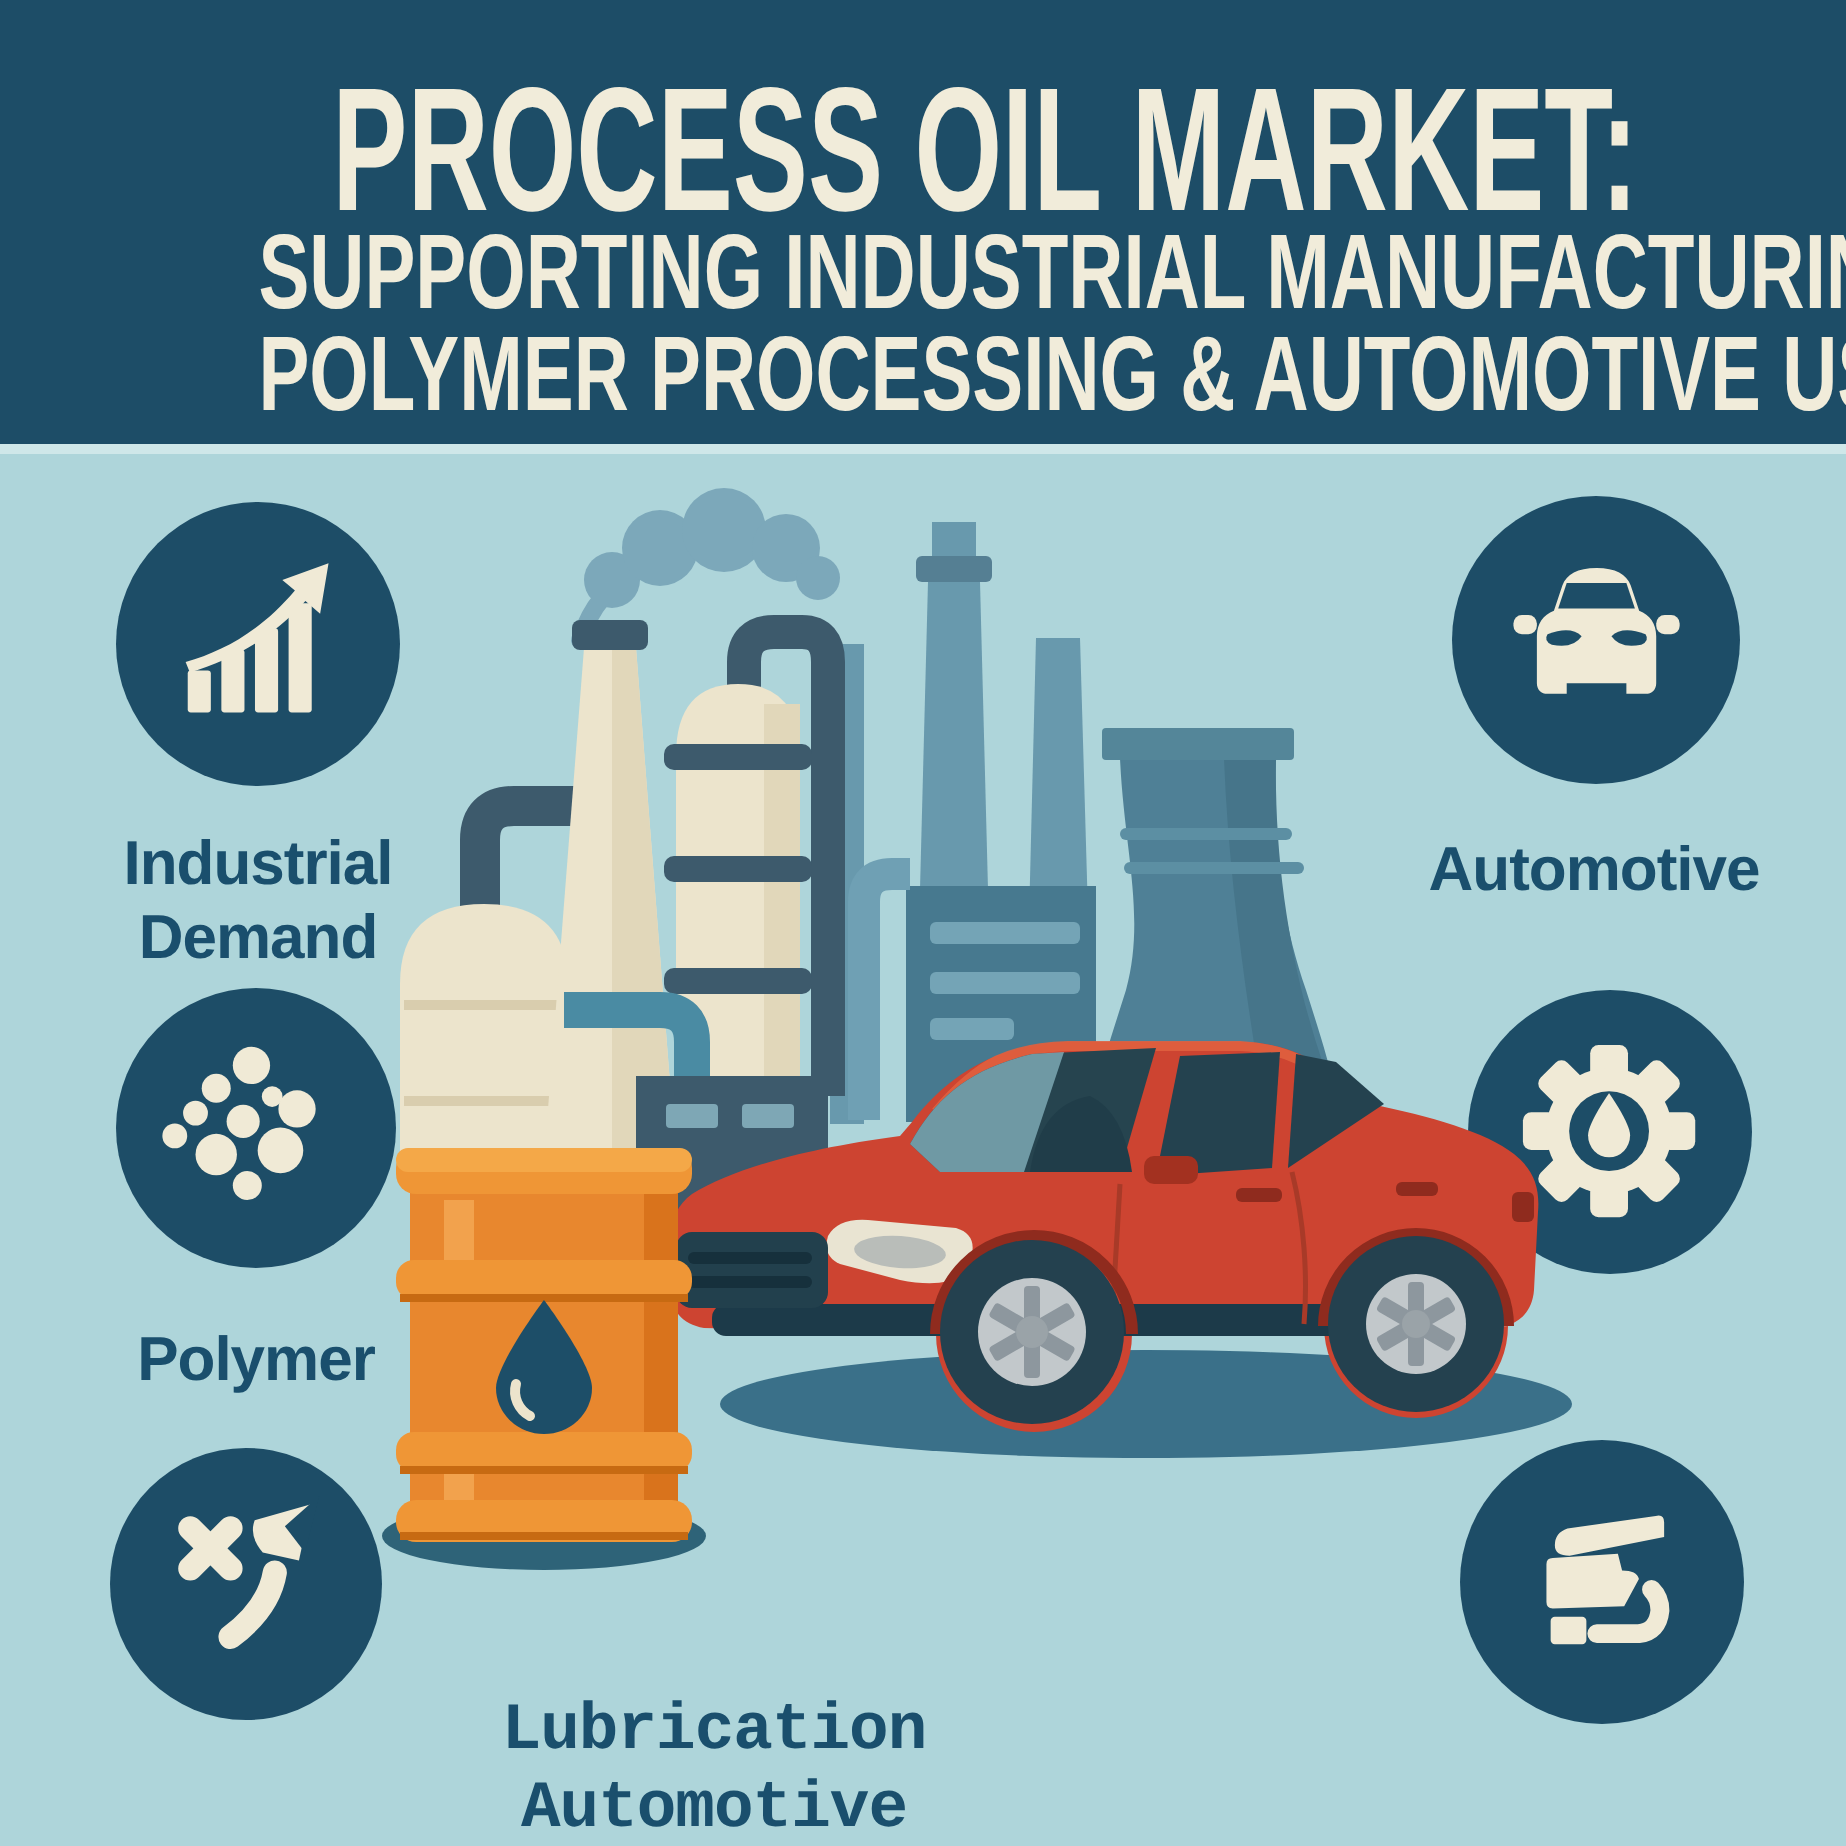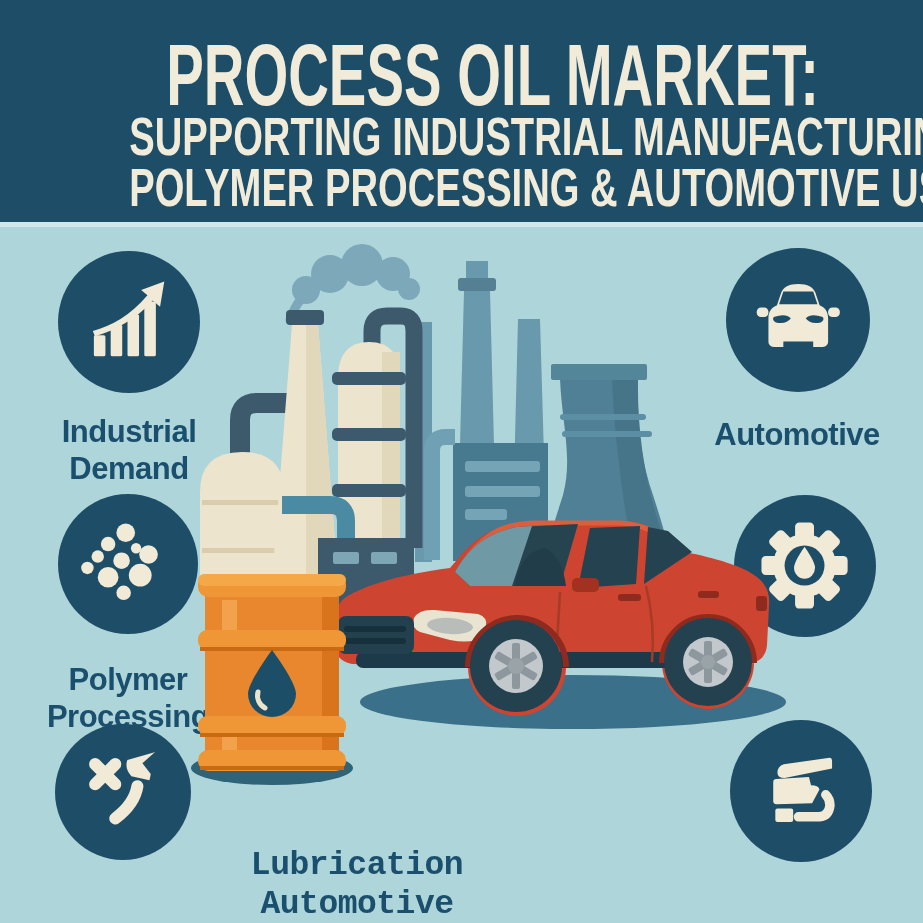--- a/index.html
+++ b/index.html
@@ -76,21 +76,20 @@
         <circle cx="70" cy="41" r="9"></circle>
         <circle cx="11" cy="54" r="6"></circle>
         <circle cx="31" cy="63" r="10"></circle>
         <circle cx="62" cy="61" r="11"></circle>
         <circle cx="46" cy="78" r="7"></circle>
       </g>
     </svg>
   </div>
   <div class="feature-label l-polymer">
     <div>Polymer</div>
-    <div>Processing</div>
   </div>
 
   <div class="feature-circle c-tools">
     <svg viewBox="0 0 100 100">
       <g stroke="#f0ead6" stroke-width="12" stroke-linecap="round" fill="none">
         <path d="M22,22 L42,42"></path>
         <path d="M42,22 L22,42"></path>
         <path d="M42,76 C54,67 62,56 64,44"></path>
       </g>
       <path d="M54,18 L82,10 L76,38 L58,34 Q51,26 54,18 Z" fill="#f0ead6"></path>

